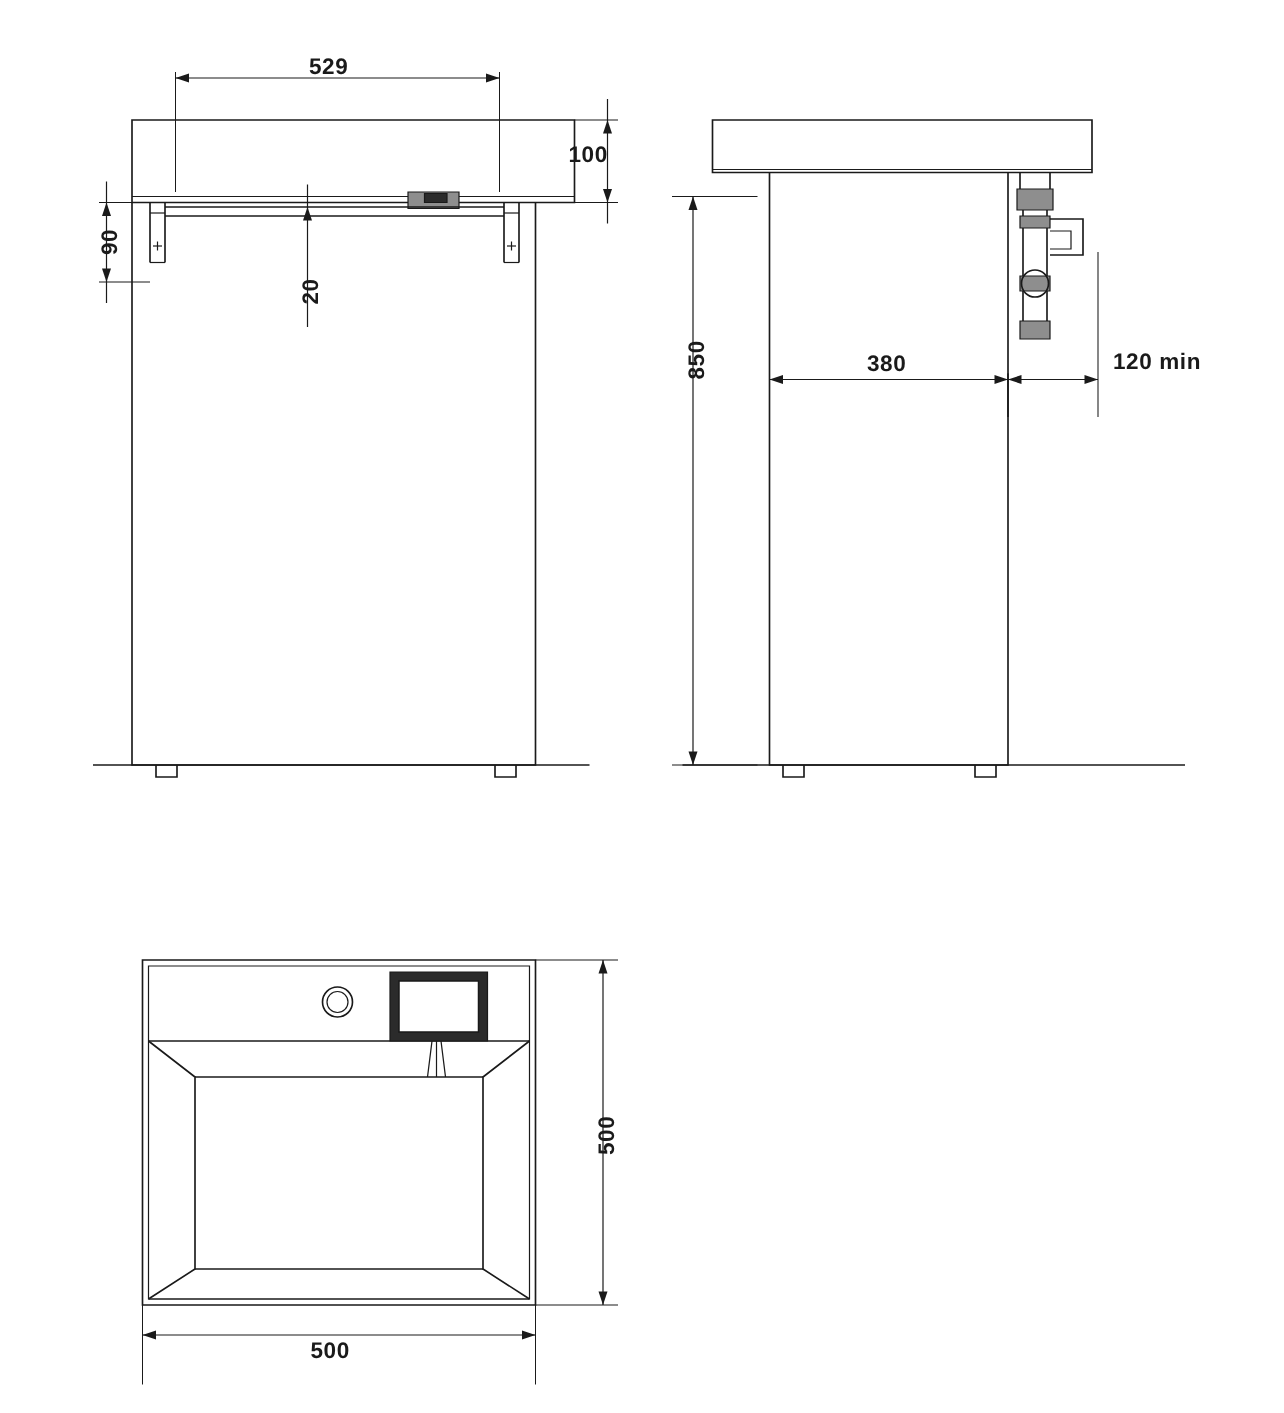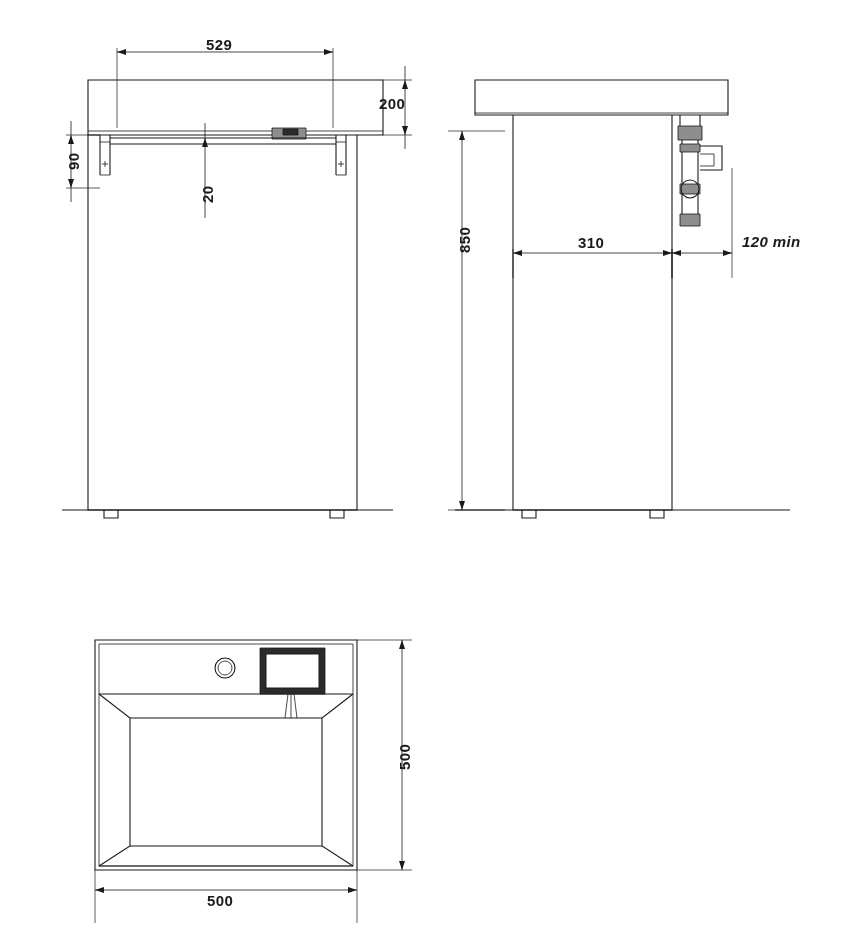--- a/index.html
+++ b/index.html
@@ -217,29 +217,29 @@
       <path class="ln-ext" d="M 95 852 L 95 905"></path>
       <path class="ln-ext" d="M 357 852 L 357 905"></path>
       <path class="ln-dim" d="M 95 872 L 357 872"></path>
       <polygon class="arrow" points="95,872 104,869 104,875"></polygon>
       <polygon class="arrow" points="357,872 348,869 348,875"></polygon>
     </g>
   </svg>
 
   <div class="dimtext" style="left:206px; top:18px;">529</div>
 
-  <div class="dimtext" style="left:379px; top:77px;">200</div>
+  <div class="dimtext" style="left:379px; top:77px;">100</div>
 
   <div class="dimtext rot" style="left:65px; top:152px;">90</div>
 
   <div class="dimtext rot" style="left:199px; top:185px;">20</div>
 
   <div class="dimtext rot" style="left:456px; top:235px;">850</div>
 
-  <div class="dimtext" style="left:578px; top:216px;">310</div>
-
-  <div class="dimtext" style="left:742px; top:215px;font-style:italic;">120 min</div>
+  <div class="dimtext" style="left:578px; top:216px;">380</div>
+
+  <div class="dimtext" style="left:742px; top:215px;">120 min</div>
 
   <div class="dimtext rot" style="left:396px; top:752px;">500</div>
 
   <div class="dimtext" style="left:207px; top:874px;">500</div>
 
 </div>
 
 </body></html>

